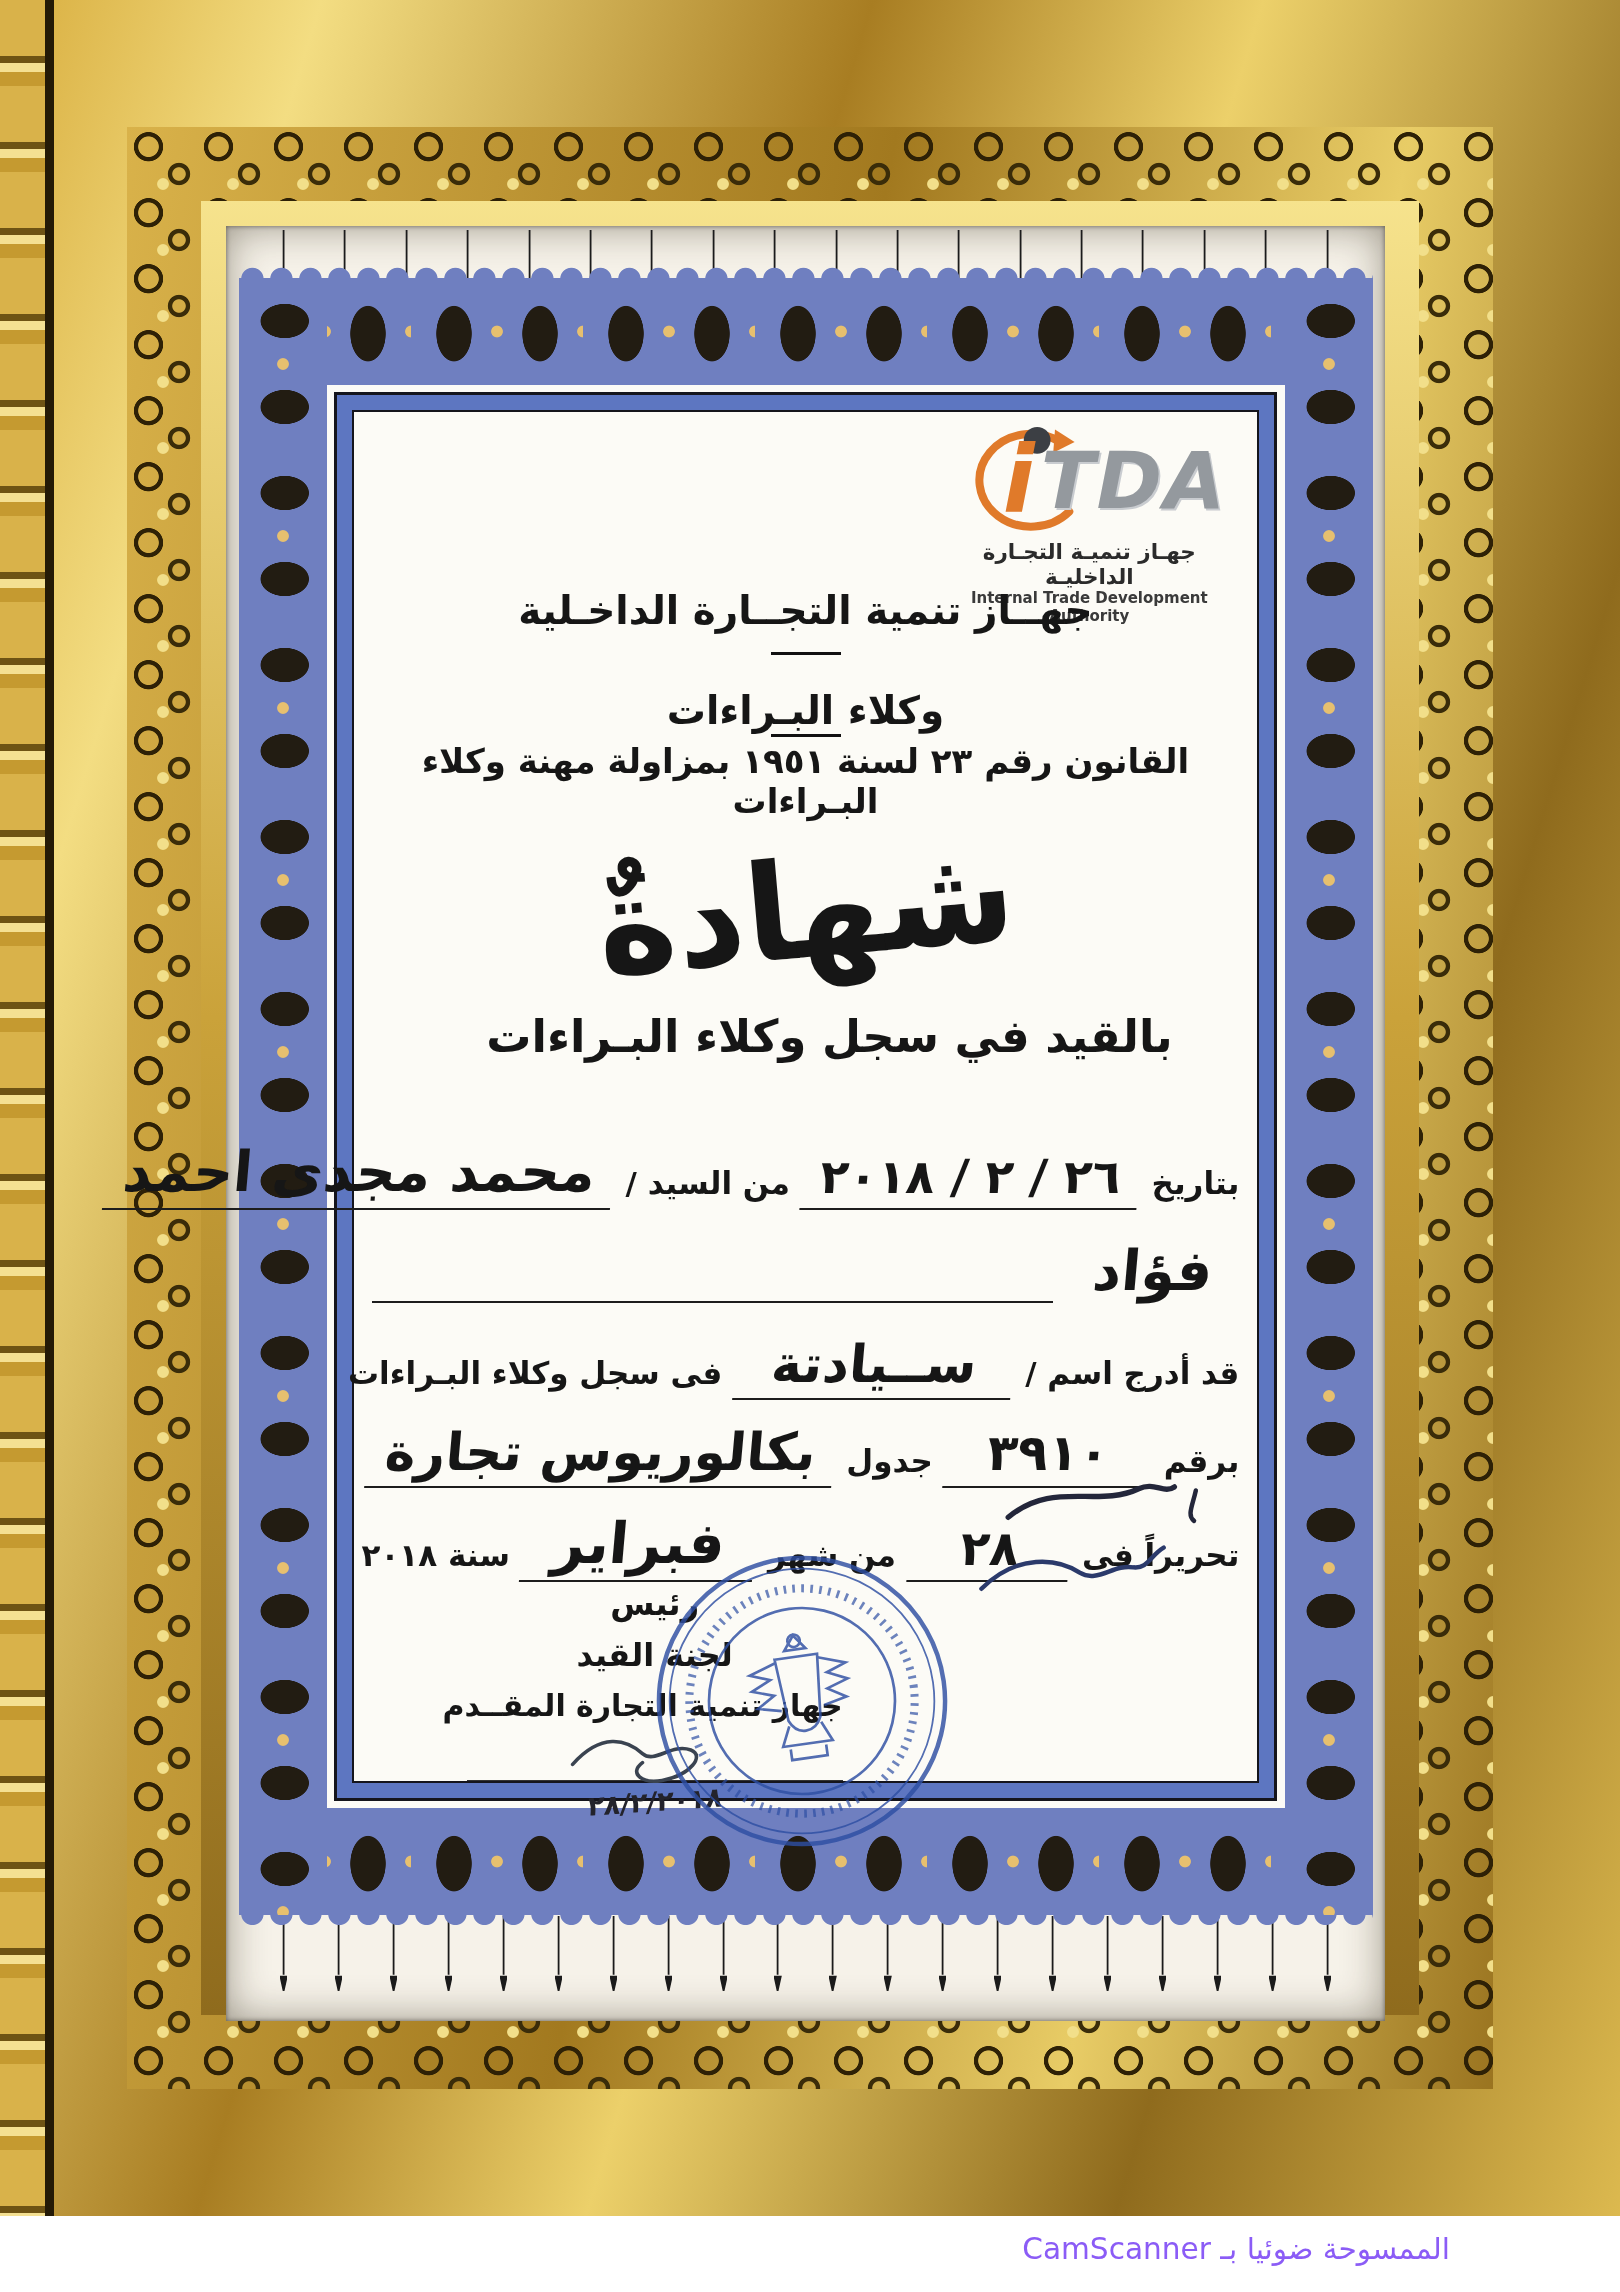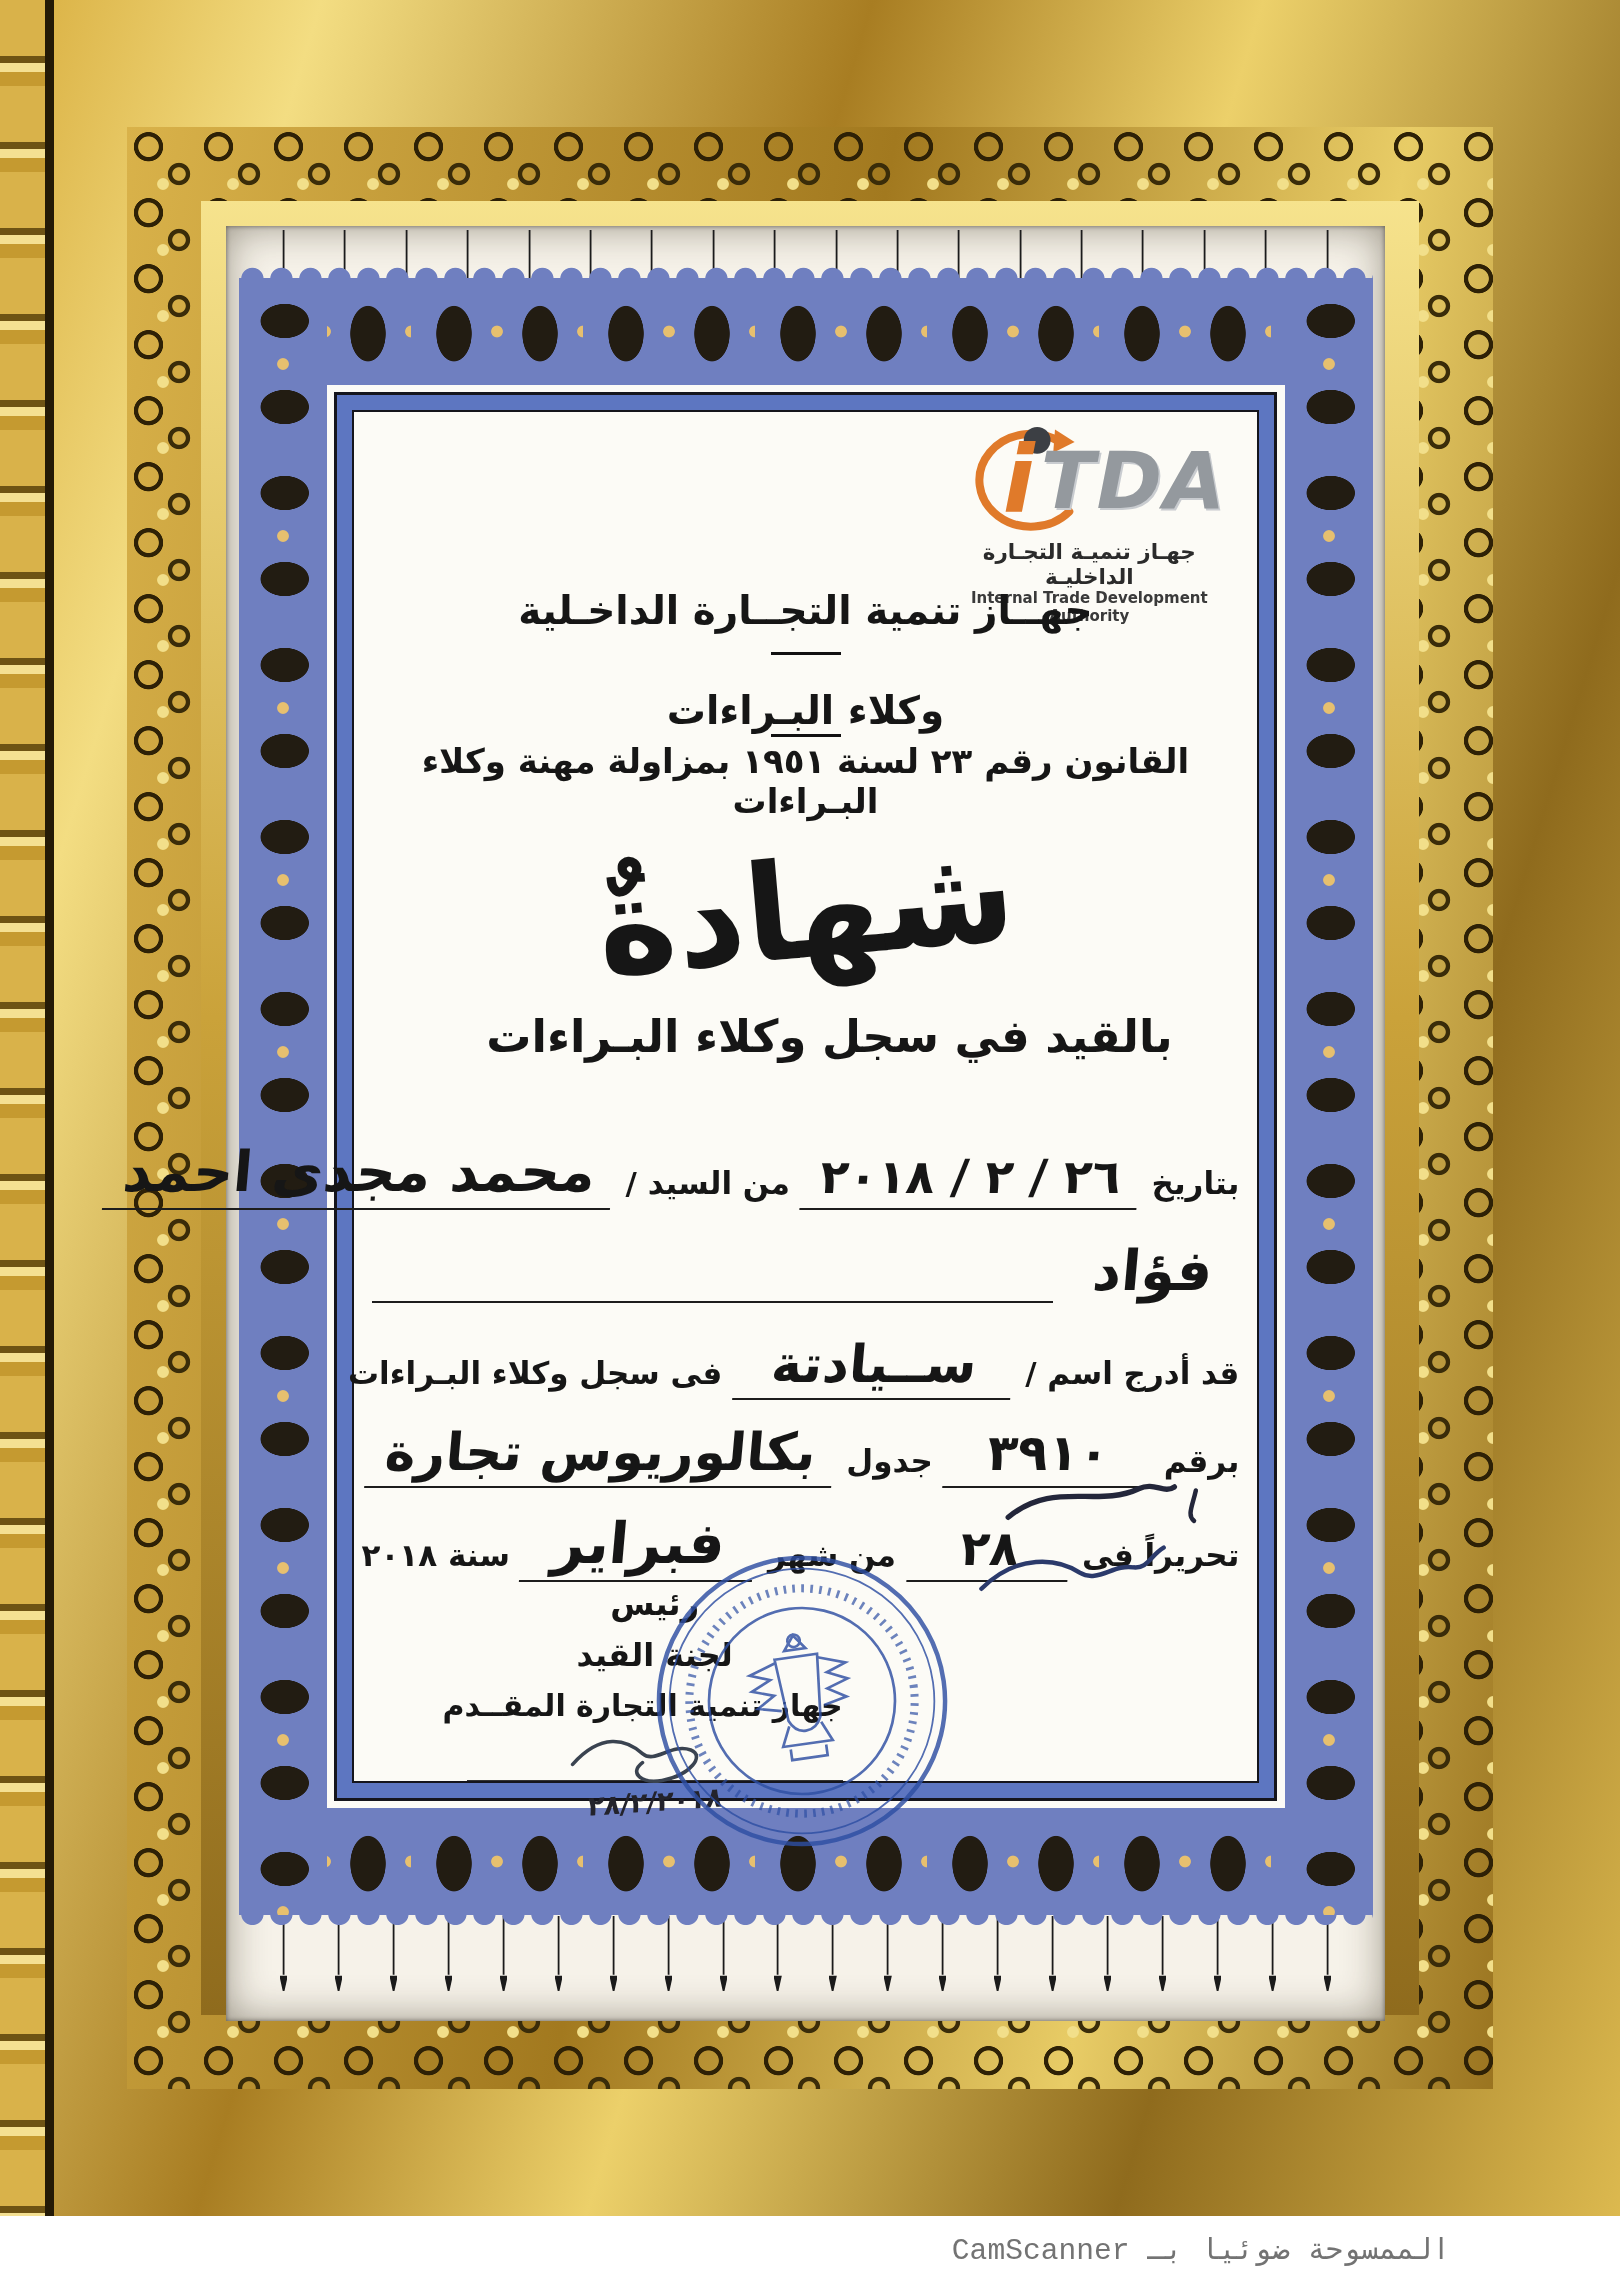--- a/index.html
+++ b/index.html
@@ -106,21 +106,21 @@
   .sig-block .s3{font-size:30px;margin-top:14.3px;white-space:nowrap;}
   .sig-line{border-top:1.8px solid #333;margin-top:57px;position:relative;}
   .sig-scribble{position:absolute;left:50%;transform:translateX(-50%);bottom:-5.4px;}
   .sig-date{font-size:27px;transform:rotate(-4deg) skewX(-8deg);margin-top:5.4px;color:#23232b;}
 
   .stamp{position:absolute;opacity:.82;}
   .sig-right{position:absolute;}
 
   
   .footer{position:absolute;left:0;right:0;bottom:0;height:77px;background:#ffffff;}
-  .scan-note{position:absolute;right:170px;top:16px;font-size:29.6px;color:#737373;direction:rtl;font-family:Liberation Mono, monospace;}
+  .scan-note{position:absolute;right:170px;top:16px;font-size:29.6px;color:#8b5cf6;direction:rtl;}
 </style>
 </head>
 <body>
 
 <div id="screen">
 
   <div class="frame">
     <div class="band-outer"></div>
     <div class="bamboo"></div>
     <div class="band-carved"></div>

